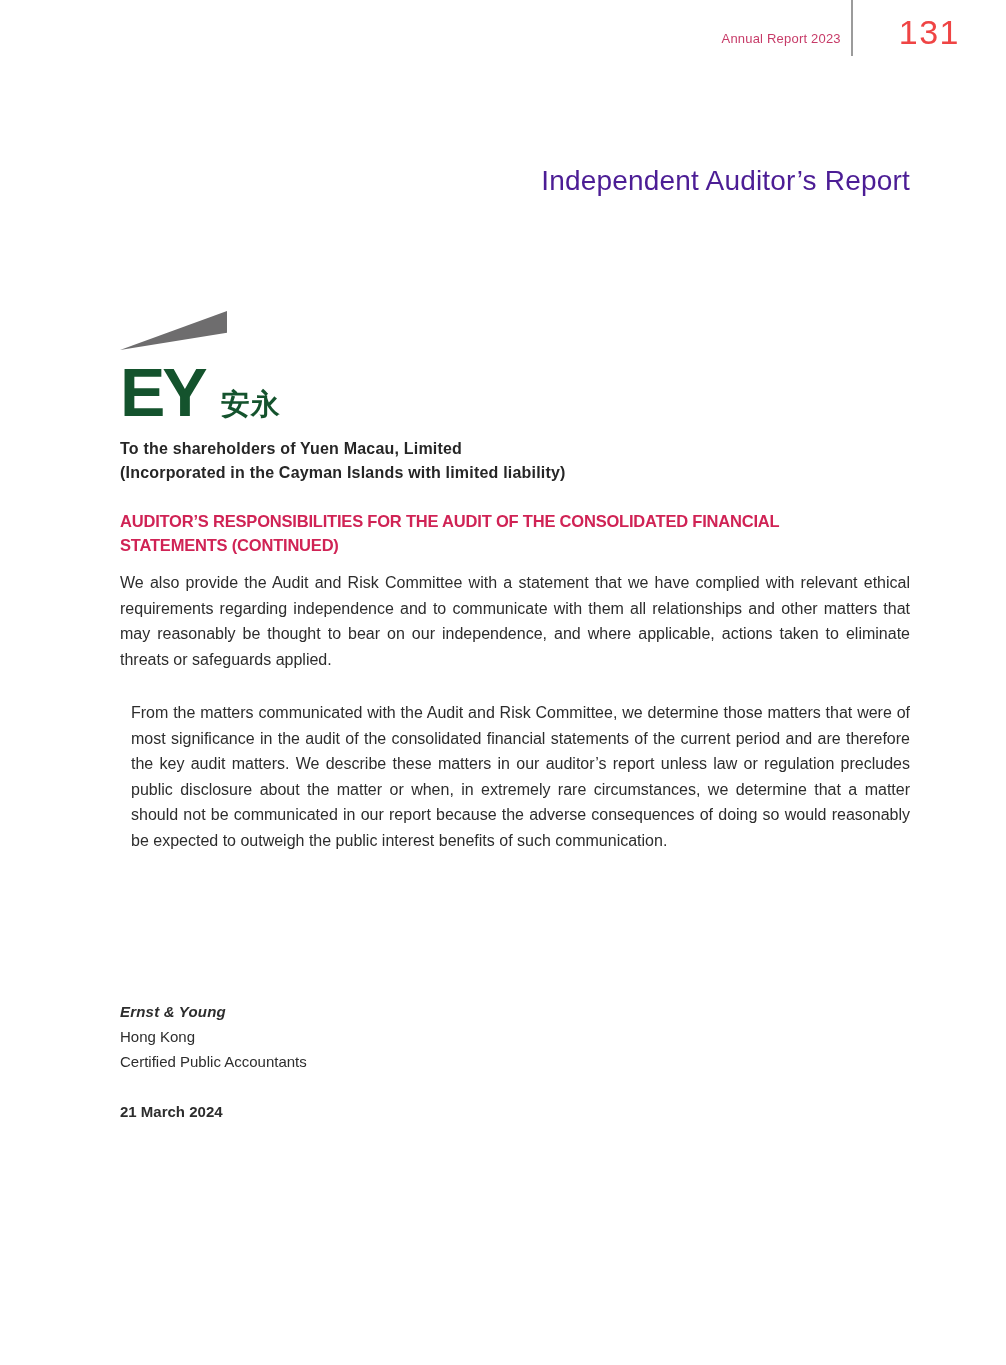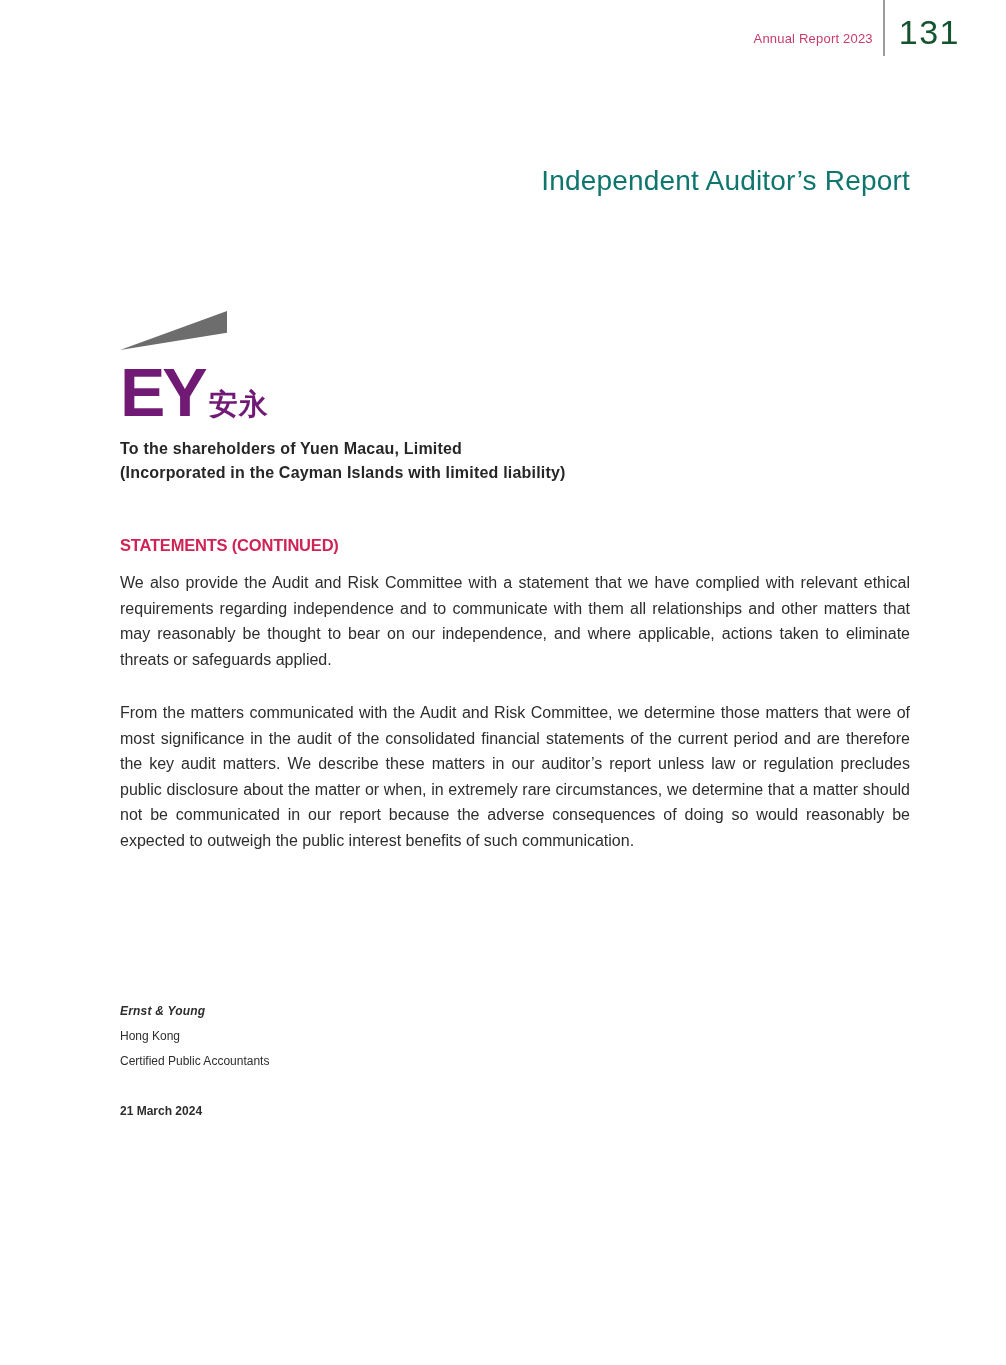--- a/index.html
+++ b/index.html
@@ -25,50 +25,52 @@
   }
   .header-divider {
     width:2px; height:56px;
     background:#9b9b9b;
     margin-left:10px; margin-right:14px;
   }
   .page-number {
     margin-top:13px;
     font-size:34px;
     font-weight:normal;
-    color:#14532d;
+    color:#ef4444;
     letter-spacing:1.5px;
+    margin-left:32px;
   }
 
   
   .doc-title {
     position:absolute; top:165px; right:96px;
     font-size:28px;
-    color:#0f766e;
+    color:#4c1d95;
     letter-spacing:0.2px;
   }
 
   
   .content {
     position:absolute; left:120px; top:0;
     width:790px;
     color:#2d2d2d;
   }
 
   
   .ey-beam {
     margin-top:311px;
     width:107px; height:39px;
     background:#6e6d6e;
     clip-path:polygon(0 100%, 100% 0, 100% 56%);
   }
   .ey-lockup {
     margin-top:16px;
     display:flex; align-items:flex-end;
-    color:#701a75;
+    color:#14532d;
+    gap:12px;
   }
   .ey-letters {
     font-size:68px; font-weight:bold;
     line-height:52px;
     letter-spacing:-3px;
   }
   .ey-chinese {
     font-size:29px; font-weight:bold;
     line-height:29px;
     margin-left:4px; margin-bottom:-1px;
@@ -95,25 +97,25 @@
   .section-heading .nowrap { white-space:nowrap; }
 
   
   .para {
     font-size:16px;
     line-height:25.5px;
     text-align:justify;
     color:#2d2d2d;
   }
   .para-1 { margin-top:13px; }
-  .para-2 { margin-top:28px; }
+  .para-2 { margin-top:28px;margin-left:11px; }
   .para-3 { margin-top:25px; }
 
   
-  .signature { margin-top:146px; font-size:12px; line-height:25px; }
+  .signature { margin-top:146px; font-size:15px; line-height:25px; }
   .sig-firm { font-weight:bold; font-style:italic; letter-spacing:0.2px; }
   .sig-date { margin-top:25px;font-weight:bold; }
 </style>
 </head>
 <body>
 
 <div class="page">
 
   <div class="header">
     <span class="report-label">Annual Report 2023</span>
@@ -130,21 +132,21 @@
       <span class="ey-letters">EY</span>
       <span class="ey-chinese">安永</span>
     </div>
 
     <div class="addressee">
       <div>To the shareholders of Yuen Macau, Limited</div>
       <div>(Incorporated in the Cayman Islands with limited liability)</div>
     </div>
 
     <div class="section-heading">
-      <br>
+      <span class="nowrap">AUDITOR’S RESPONSIBILITIES FOR THE AUDIT OF THE CONSOLIDATED FINANCIAL</span><br>
       <span>STATEMENTS</span>
       <span>(CONTINUED)</span>
     </div>
 
     <p class="para para-1">We also provide the Audit and Risk Committee with a statement that we have complied with relevant ethical requirements regarding independence and to communicate with them all relationships and other matters that may reasonably be thought to bear on our independence, and where applicable, actions taken to eliminate threats or safeguards applied.</p>
     <p class="para para-2">From the matters communicated with the Audit and Risk Committee, we determine those matters that were of most significance in the audit of the consolidated financial statements of the current period and are therefore the key audit matters. We describe these matters in our auditor’s report unless law or regulation precludes public disclosure about the matter or when, in extremely rare circumstances, we determine that a matter should not be communicated in our report because the adverse consequences of doing so would reasonably be expected to outweigh the public interest benefits of such communication.</p>
 
     <div class="signature">
       <div class="sig-firm">Ernst &amp; Young</div>
       <div>Hong Kong</div>

